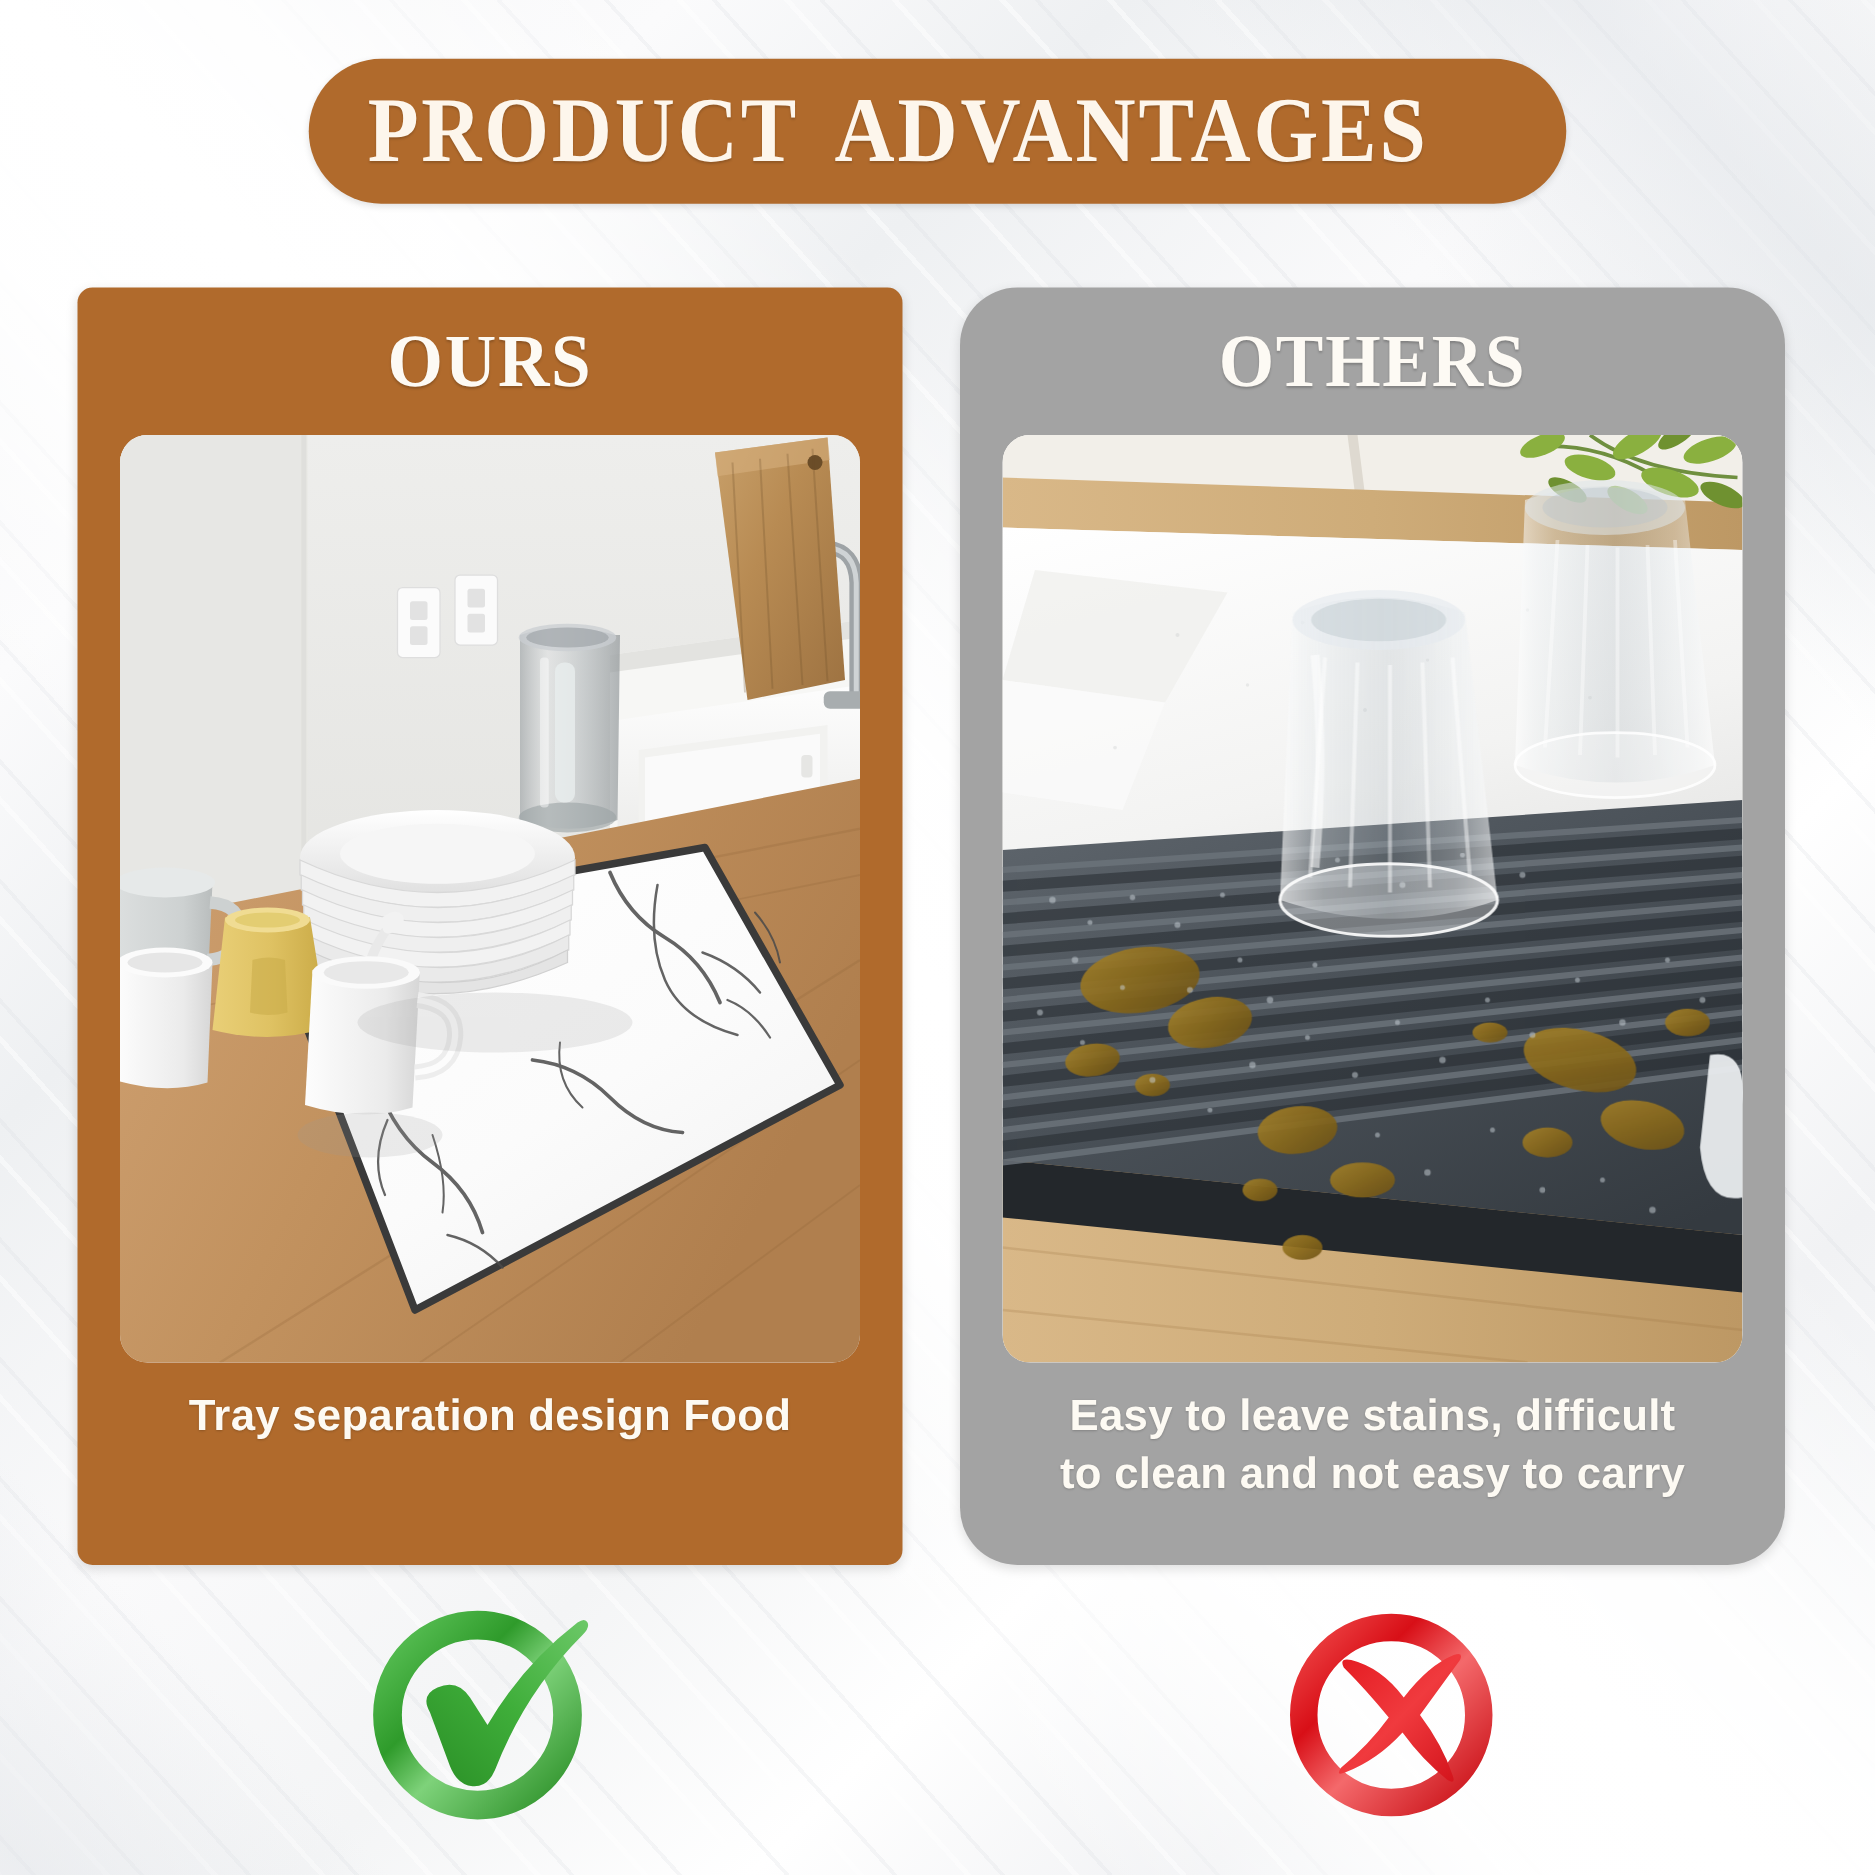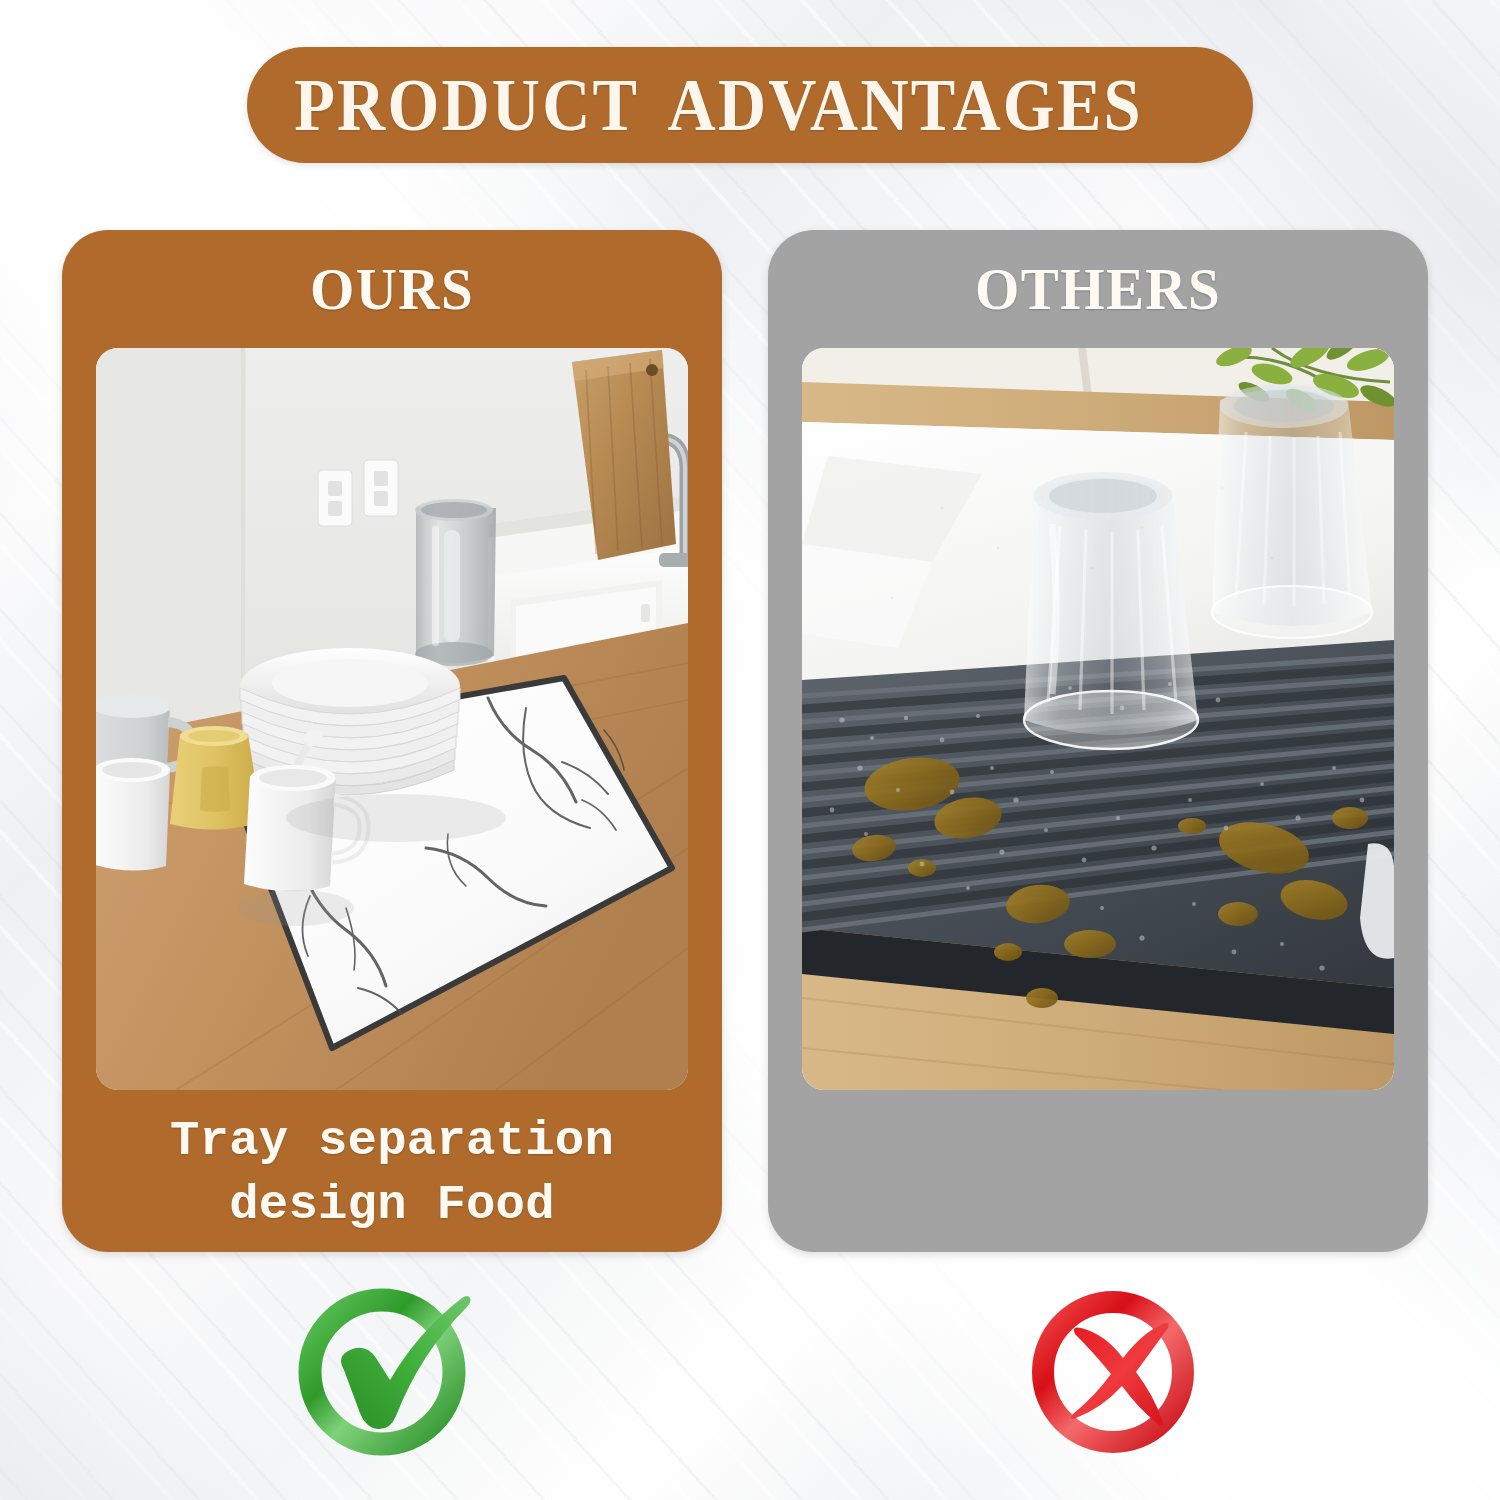--- a/index.html
+++ b/index.html
@@ -68,21 +68,21 @@
     line-height:1;
   }
 
   
   .card {
     position:absolute; top:230px; width:660px; height:1022px;
     border-radius:46px;
     box-shadow:0 3px 9px rgba(0,0,0,.13);
     overflow:hidden;
   }
-  #card-ours   { left:62px; }
+  #card-ours   { left:62px;border-radius:12px; }
   #card-others { left:768px; }
 
   .card-title {
     position:absolute; top:0; left:0; right:0; height:118px;
     display:flex; align-items:center; justify-content:center;
     font-family:"Liberation Serif", serif;
     font-size:60px; font-weight:700;
     letter-spacing:1.5px;
     transform:scaleX(.95);
     color:#fdfaf4;
@@ -94,22 +94,22 @@
     position:absolute; left:34px; top:118px;
     width:592px; height:742px;
     border-radius:22px;
     overflow:hidden;
     background:#e8e8e6;
   }
 
   .caption {
     position:absolute; left:30px; right:30px; top:880px;
     text-align:center;
-    font-family:Liberation Mono, monospace;
-    font-size:49px; font-weight:700;
+    font-family:Liberation Sans, sans-serif;
+    font-size:35px; font-weight:700;
     line-height:1.30;
     letter-spacing:.2px;
     color:#fdfaf3;
     text-shadow:0 1px 2px rgba(0,0,0,.2);
   }
 
   
   .verdict { position:absolute; top:1282px; width:190px; height:178px; }
   #verdict-ok  { left:292px; }
   #verdict-bad { left:1018px; }
@@ -522,20 +522,24 @@
           <path d="M336 182 L342 362"></path>
             <path d="M360 178 L374 354"></path>
         </g>
         <path d="M250 176 q8 84 0 170" stroke="#ffffff" stroke-width="7" opacity=".5" fill="none"></path>
       </g>
 
       <path d="M566 496 q30 -6 26 40 l0 74 q-30 6 -34 -40 Z" fill="#e9ecee" opacity=".95"></path>
     </svg>
   </div>
 
+  <div class="caption">
+    <div>Easy to leave stains, difficult</div>
+    <div>to clean and not easy to carry</div>
+  </div>
 </div>
 
 <div class="verdict" id="verdict-ok">
   <svg viewBox="0 0 190 178">
     <defs>
       <linearGradient id="grnRing" x1="0" y1="0" x2="1" y2="1">
         <stop offset="0" stop-color="#5ec45a"></stop>
           <stop offset=".35" stop-color="#2f9b2b"></stop>
         <stop offset=".55" stop-color="#7ed27a"></stop>
           <stop offset="1" stop-color="#2b8f27"></stop>

